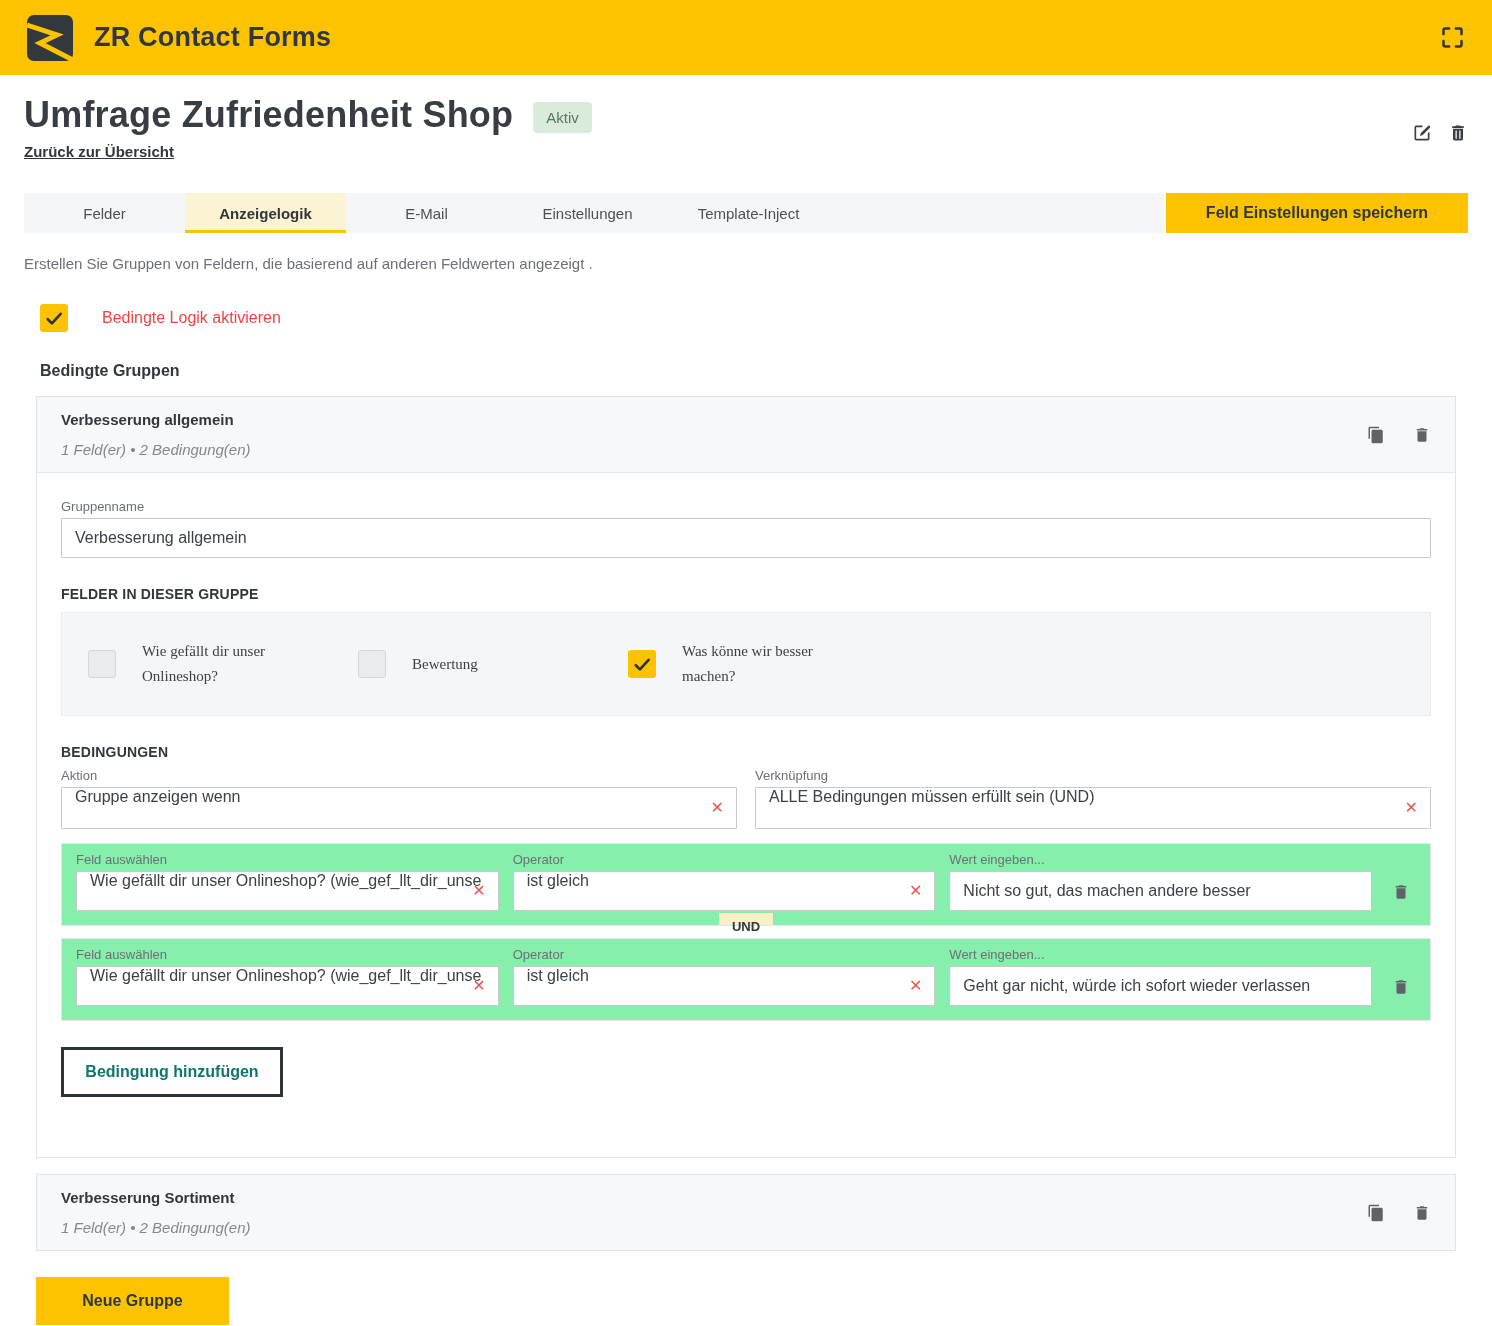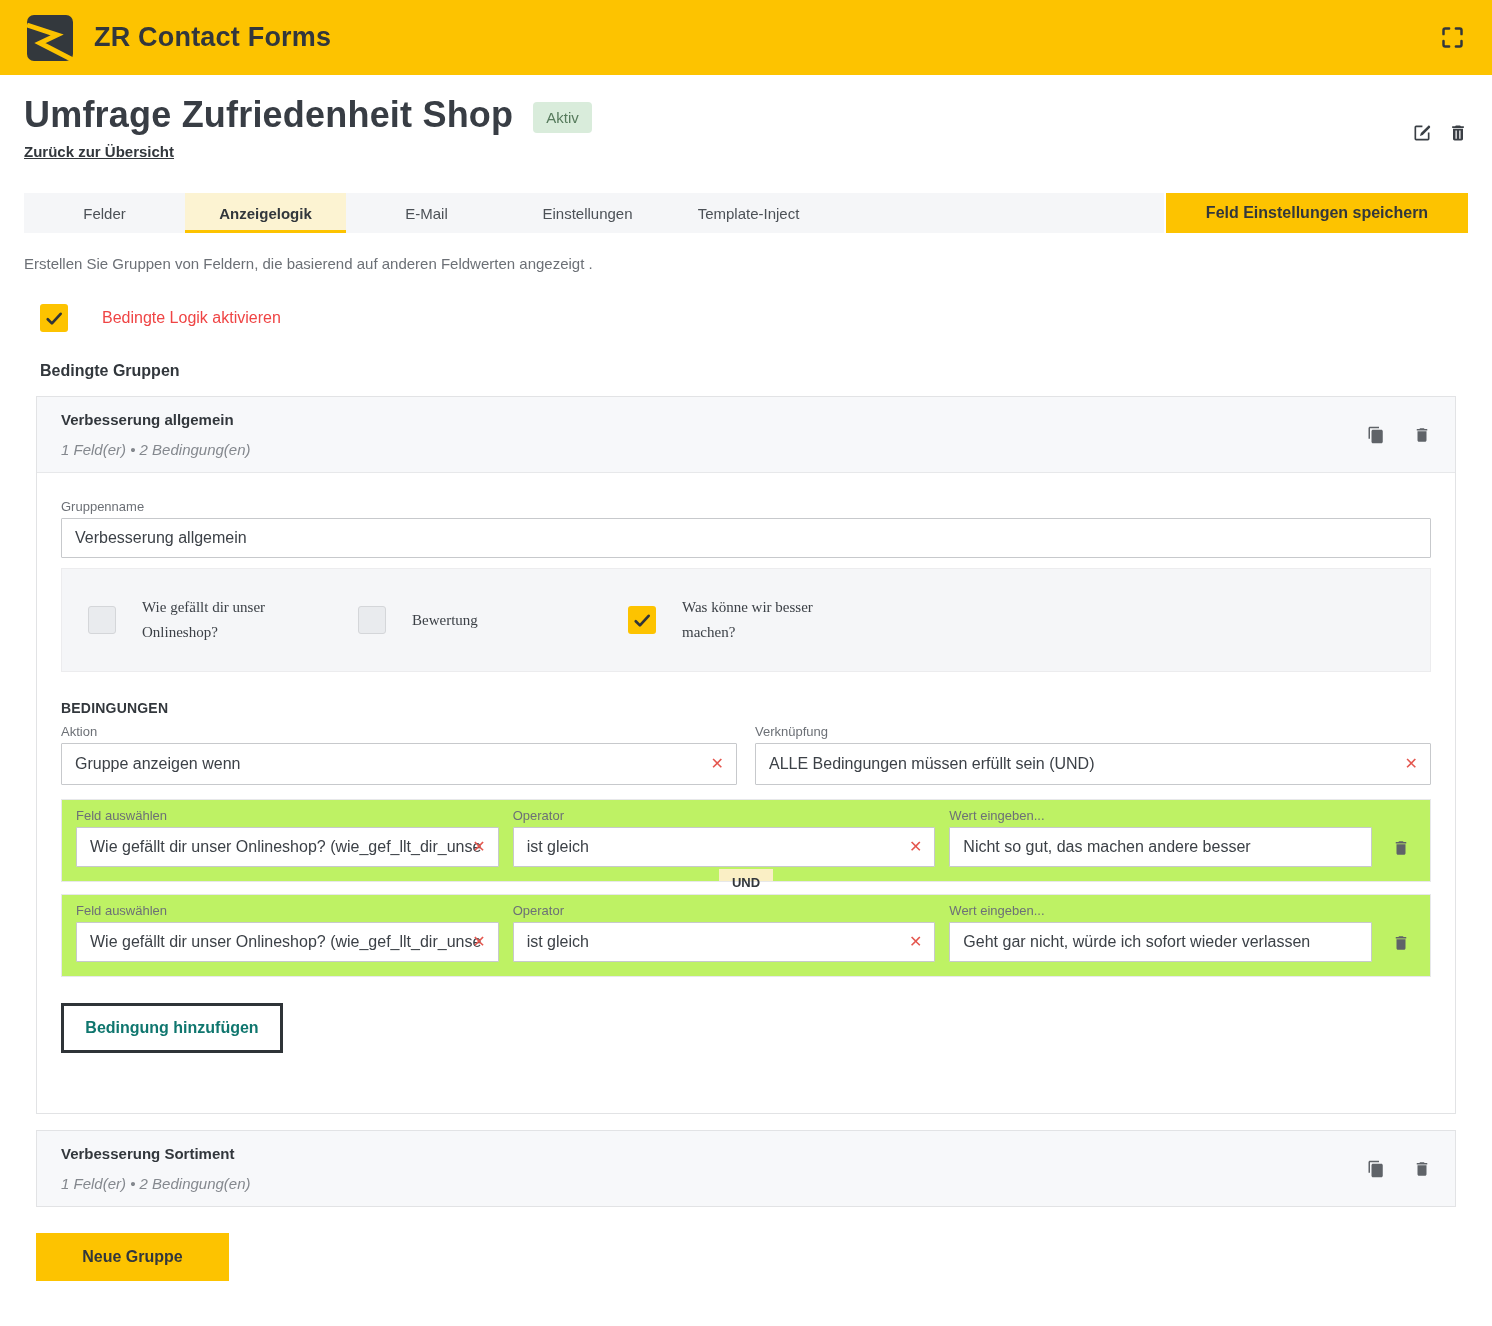--- a/index.html
+++ b/index.html
@@ -162,41 +162,40 @@
 
   
   .cond-top { display: grid; grid-template-columns: 1fr 1fr; gap: 18px; margin-top: 8px; }
   .select {
     position: relative;
     height: 42px;
     background: #fff;
     border: 1px solid #c7c9cc;
     border-radius: 1px;
     display: flex;
-    align-items: center;
     padding: 0 10px 0 13px;
     font-size: 16px;
     color: #3c4147;
     cursor: pointer;
     overflow: hidden;
   }
   .select-text { white-space: nowrap; overflow: hidden; flex: 1; }
   .x {
     position: absolute;
     right: 12px;
     top: 50%;
     transform: translateY(-50%);
     color: #e4564e;
     font-size: 16px;
     cursor: pointer;
     line-height: 1;
   }
   .cond-row {
     margin-top: 14px;
-    background: #bef264;
+    background: #86efac;
     border: 1px solid #e7e8ea;
     padding: 8px 14px 14px;
     display: flex;
     gap: 14px;
     align-items: flex-end;
   }
   .cond-row .select, .cond-row .text-input { height: 40px; }
   .cond-col { flex: 1; min-width: 0; }
   .cond-trash { flex: none; width: 30px; display: flex; justify-content: center; margin-bottom: 10px; }
   .joiner-wrap {
@@ -330,20 +329,21 @@
               <path d="M6 19c0 1.1.9 2 2 2h8c1.1 0 2-.9 2-2V7H6v12zM19 4h-3.5l-1-1h-5l-1 1H5v2h14V4z"></path>
             </svg>
         </span>
       </div>
     </div>
 
     <div class="group-body">
       <div class="field-label">Gruppenname</div>
       <input class="text-input" value="Verbesserung allgemein" style="">
 
+      <h4 class="section-heading">FELDER IN DIESER GRUPPE</h4>
       <div class="fields-box">
         <div class="field-item">
           <span class="checkbox unchecked"></span>
           <label>Wie gefällt dir unser Onlineshop?</label>
         </div>
         <div class="field-item">
           <span class="checkbox unchecked"></span>
           <label>Bewertung</label>
         </div>
         <div class="field-item">

